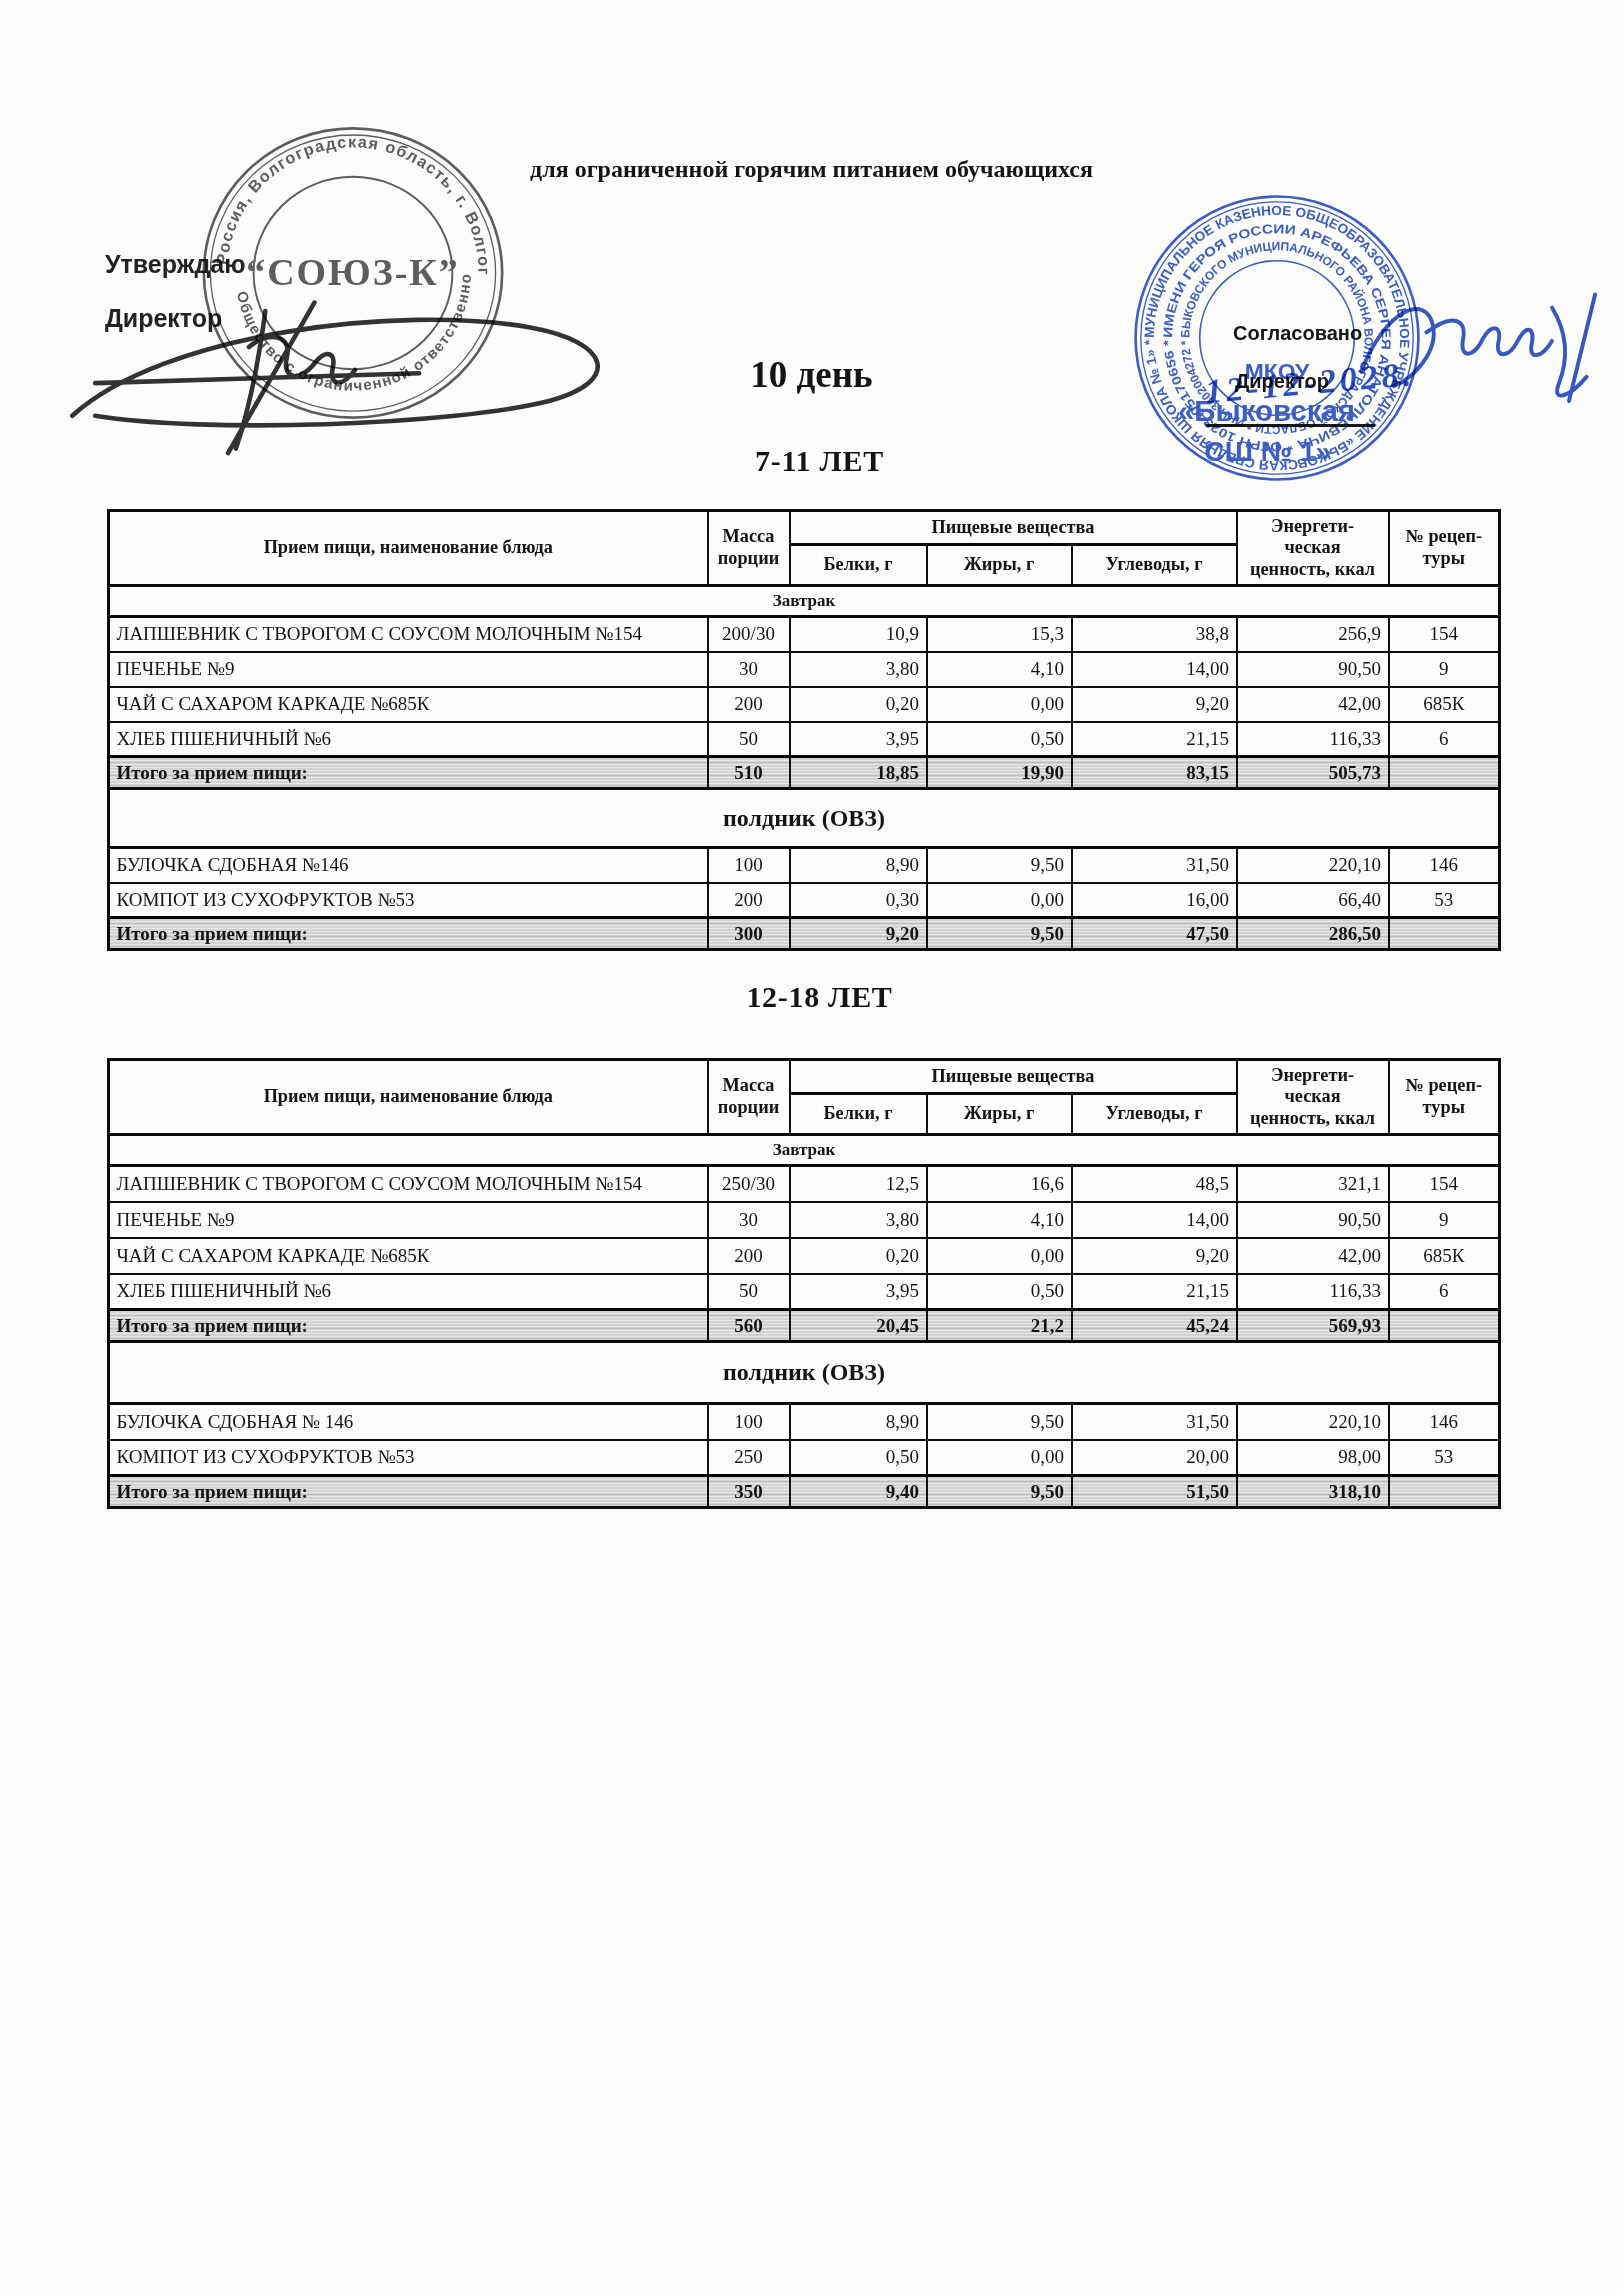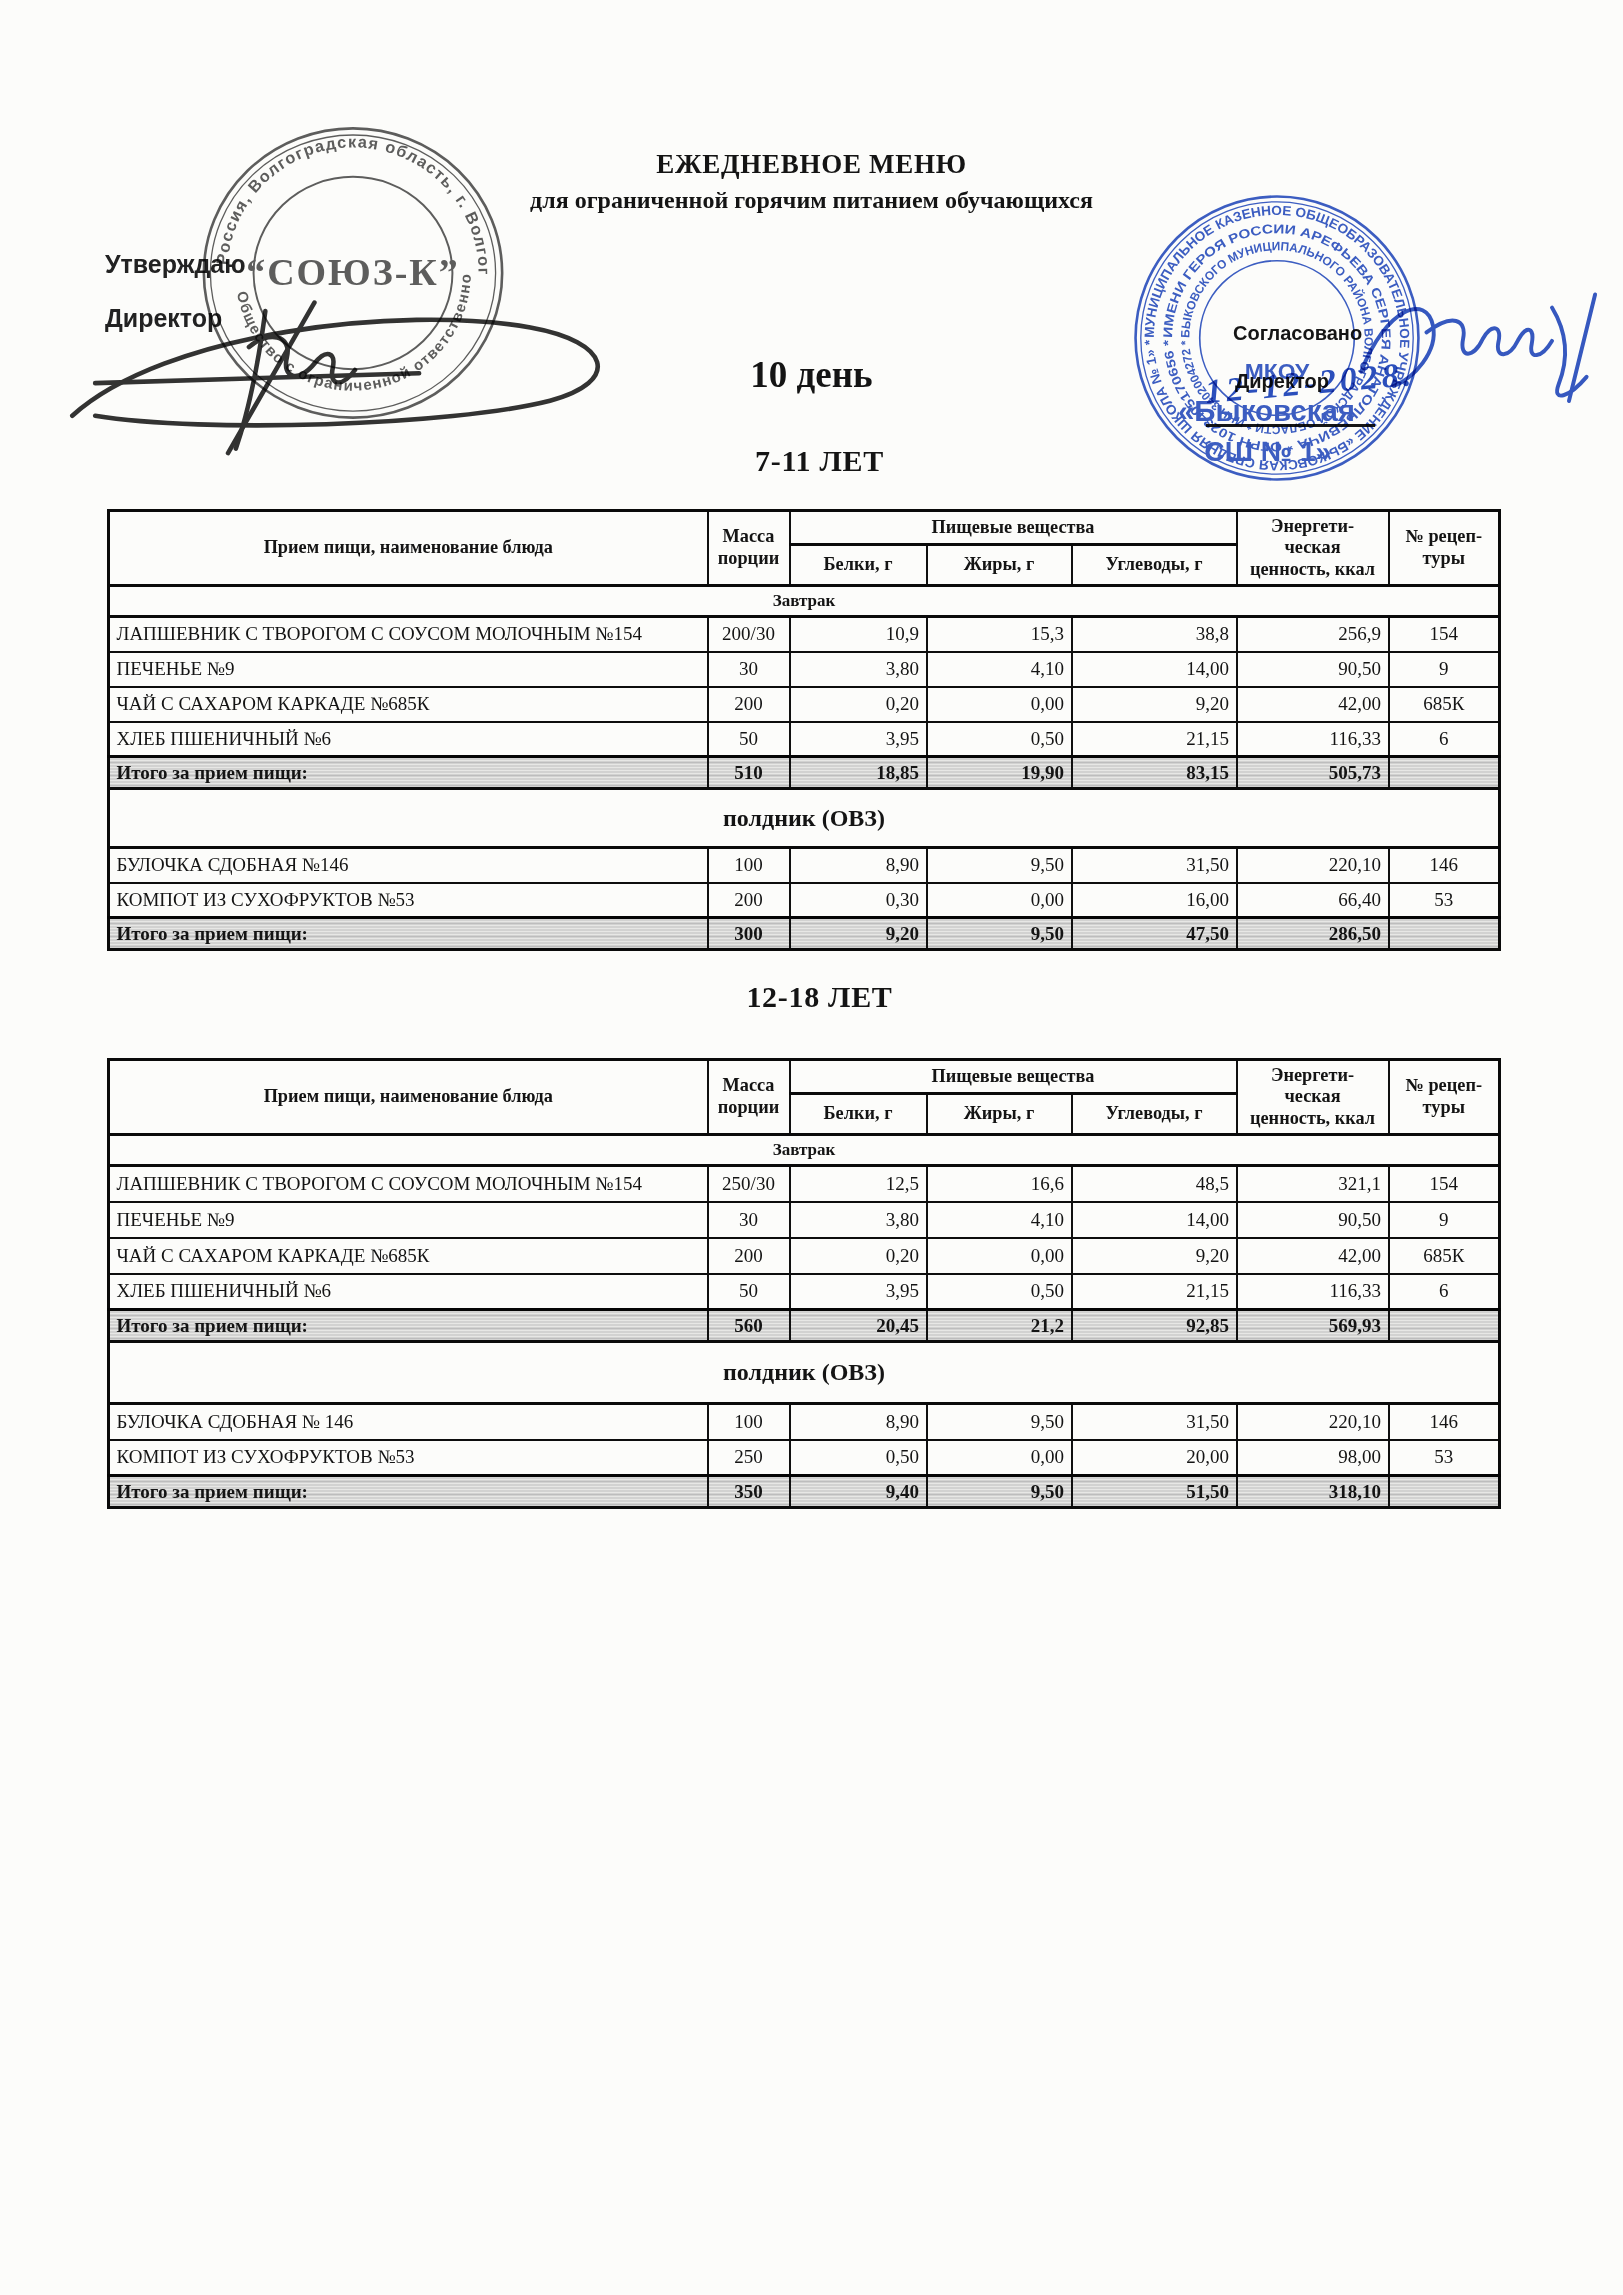--- a/index.html
+++ b/index.html
@@ -111,21 +111,20 @@
   td.col1{text-align:center;}
   td.col2,td.col3,td.col4,td.col5{text-align:right;padding-right:10.5px;}
   td.col6{text-align:center;}
 </style>
 </head>
 <body>
 
 <div class="page">
 
   <div class="doc-header">
-    <div class="doc-title">ЕЖЕДНЕВНОЕ МЕНЮ</div>
     <div class="doc-subtitle">для ограниченной горячим питанием обучающихся</div>
   </div>
   <div class="day-title">10 день</div>
 
   <div class="approve-left">
     <div class="line1">Утверждаю</div>
     <div class="line2">Директор</div>
   </div>
 
   <svg id="stamp-left" class="stamp-svg" width="314" height="314" viewBox="0 0 480 480">
@@ -363,21 +362,21 @@
           <td class="col3">0,50</td>
           <td class="col4">21,15</td>
           <td class="col5">116,33</td>
           <td class="col6">6</td>
         </tr>
         <tr class="row-total">
           <td class="col0">Итого за прием пищи:</td>
           <td class="col1">560</td>
           <td class="col2">20,45</td>
           <td class="col3">21,2</td>
-          <td class="col4">92,85</td>
+          <td class="col4">45,24</td>
           <td class="col5">569,93</td>
           <td class="col6"></td>
         </tr>
         <tr class="row-spacer">
           <td colspan="7">полдник (ОВЗ)</td>
         </tr>
         <tr class="row-dish">
           <td class="col0">БУЛОЧКА СДОБНАЯ № 146</td>
           <td class="col1">100</td>
           <td class="col2">8,90</td>

